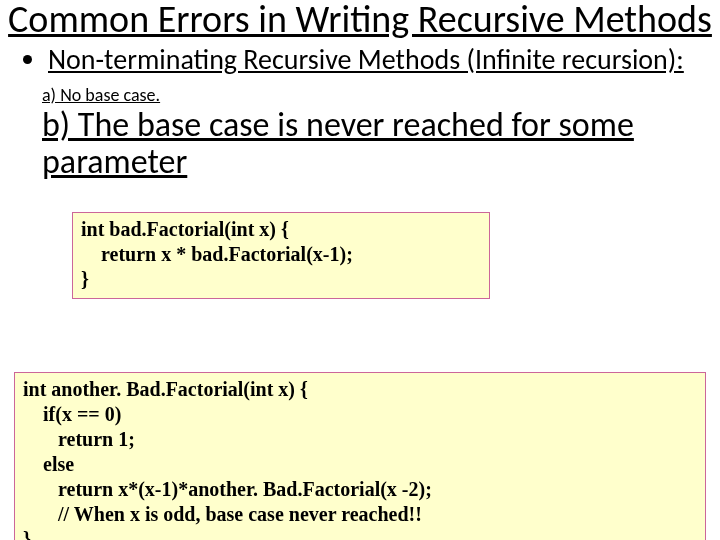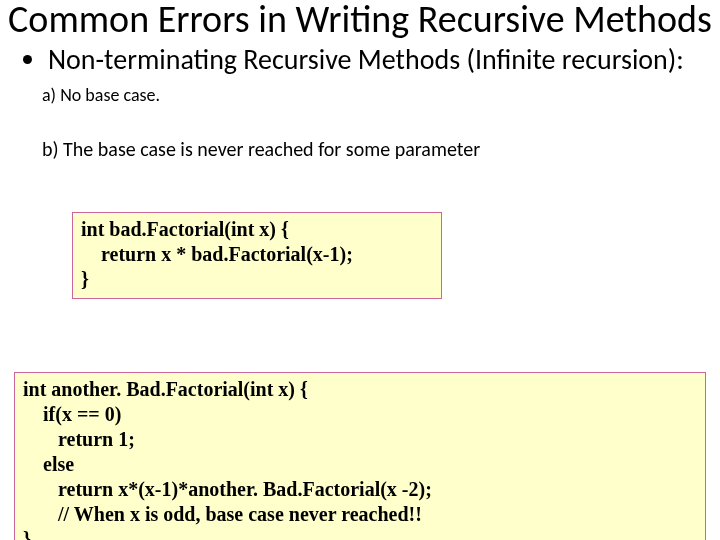--- a/index.html
+++ b/index.html
@@ -11,20 +11,21 @@
     font-family: Calibri, "Segoe UI", sans-serif;
     color: #000;
     overflow: hidden;
     position: relative;
   }
   .slide {
     width: 720px;
     height: 540px;
     position: relative;
     box-sizing: border-box;
+    text-decoration: underline;
   }
   .title {
     text-align: center;
     font-size: 38px;
     line-height: 1.05;
     font-weight: 400;
     margin: 0;
     padding-top: 0;
   }
   .bullets {
@@ -33,39 +34,39 @@
     font-size: 28px;
     line-height: 1.15;
   }
   .bullets li { margin-bottom: 6px; }
   .sub-a {
     font-size: 18px;
     margin: 10px 0 0 42px;
     line-height: 1.1;
   }
   .sub-b {
-    font-size: 20px;
-    margin: 32px 0 0 42px;
+    font-size: 34px;
+    margin: 0 0 0 42px;
     line-height: 1.1;
   }
   .codebox {
     background: #ffffcc;
     border: 1px solid #cc6699;
     font-family: "Comic Sans MS", cursive;
     font-weight: bold;
     font-size: 20px;
     line-height: 1.25;
     white-space: pre;
     box-sizing: border-box;
     position: absolute;
   }
   .code-a {
     left: 72px;
     top: 192px;
-    width: 370px;
+    width: 418px;
     padding: 4px 8px 6px 8px;
   }
   .code-b {
     left: 14px;
     top: 352px;
     width: 692px;
     padding: 4px 8px 6px 8px;
   }
 </style>
 </head>

